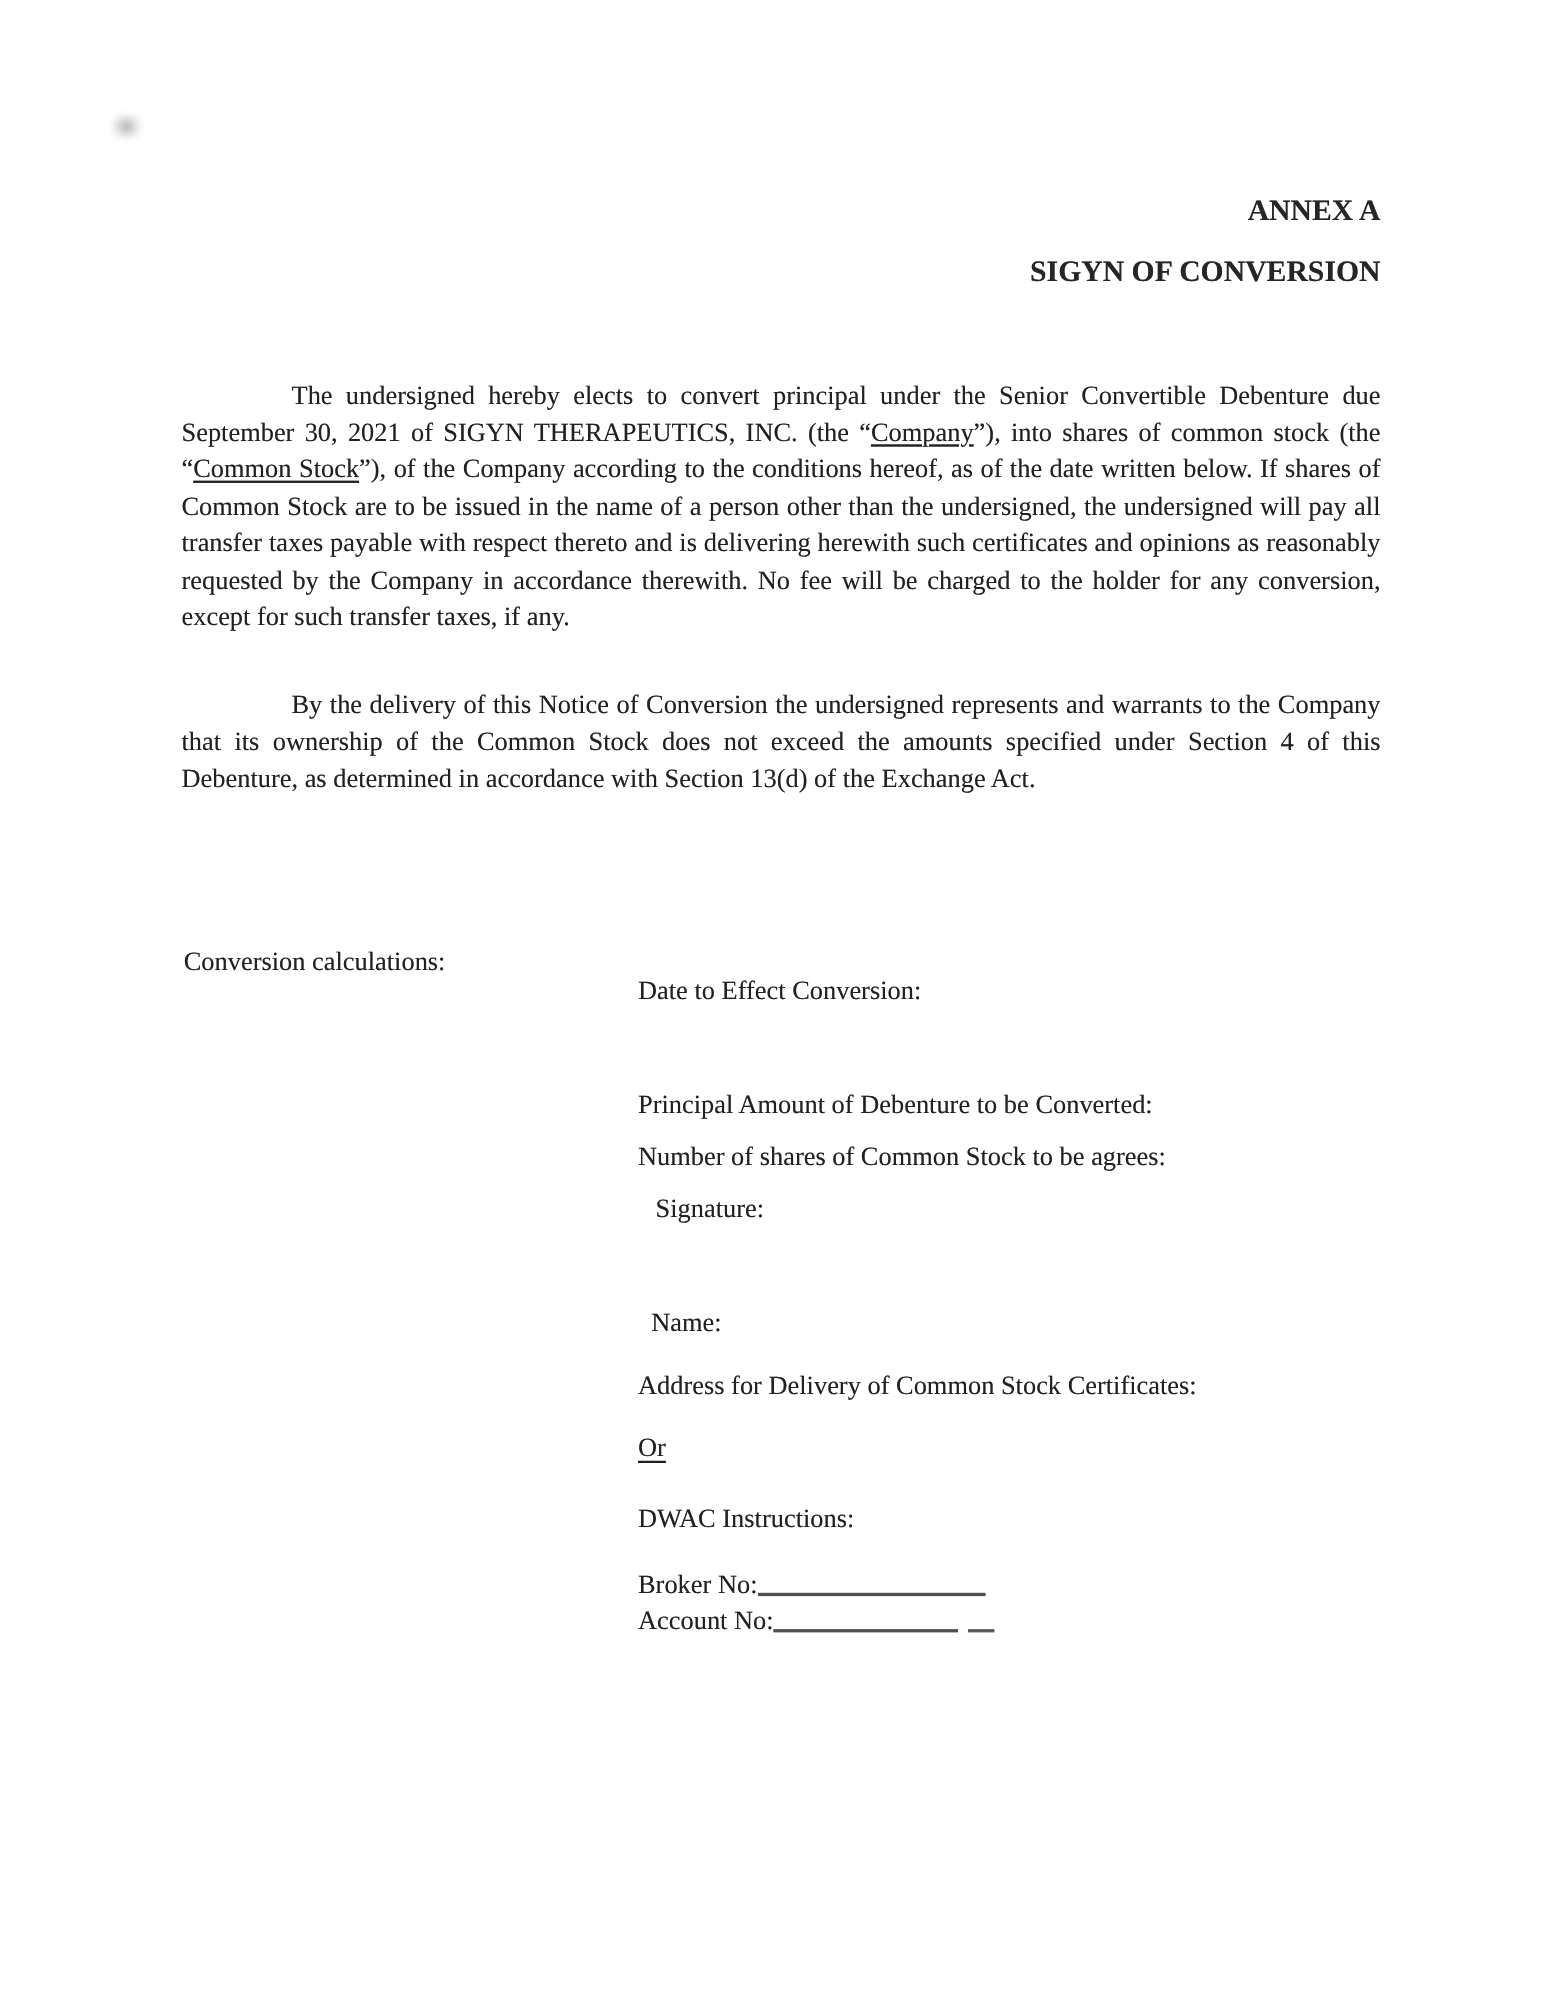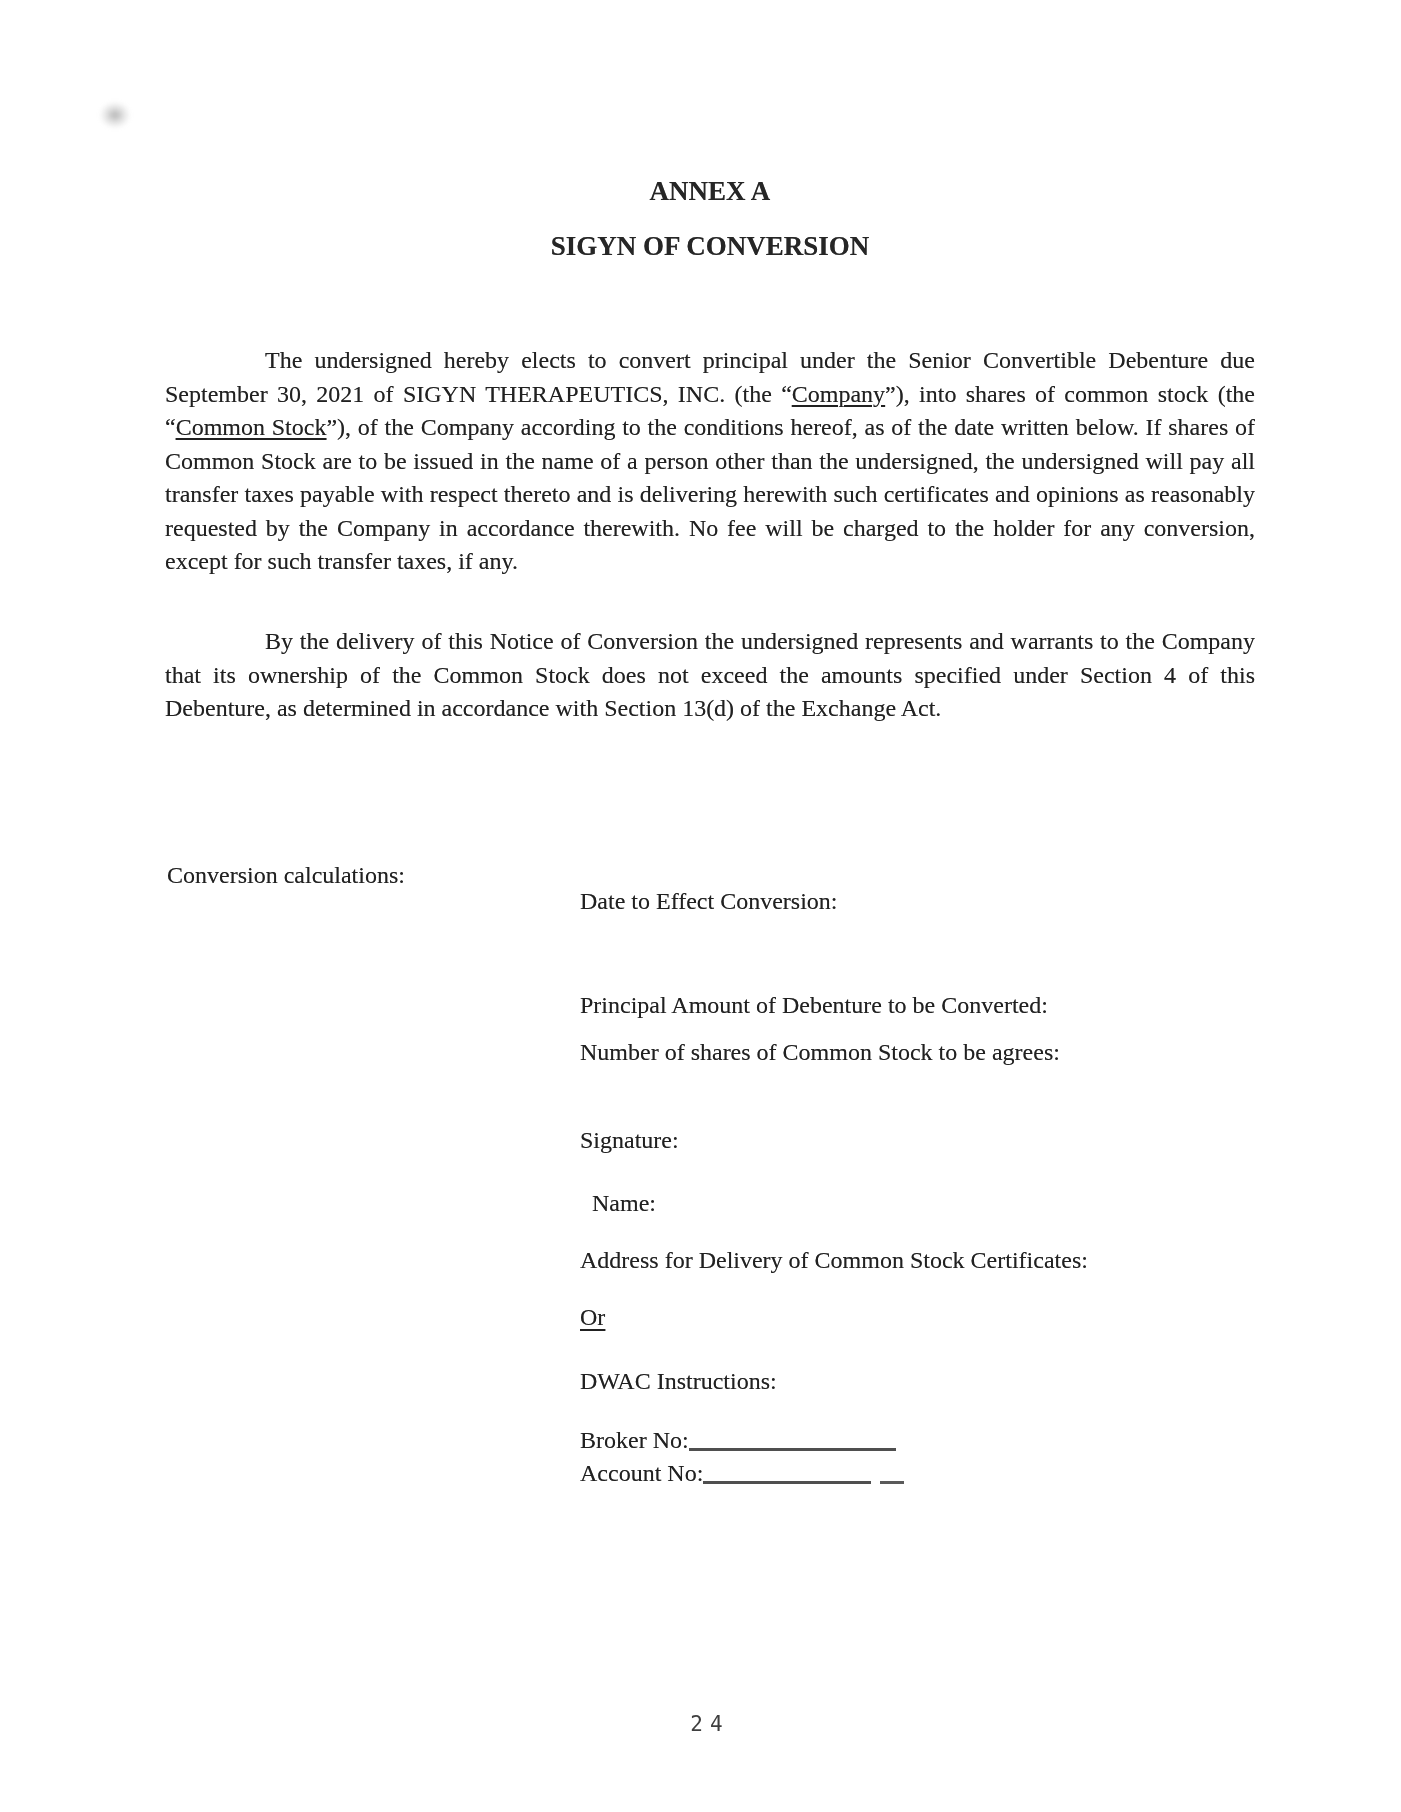--- a/index.html
+++ b/index.html
@@ -25,21 +25,21 @@
     width: 30px;
     height: 26px;
     background: radial-gradient(ellipse at center, rgba(120,120,120,0.55) 0%, rgba(160,160,160,0.25) 45%, rgba(200,200,200,0) 75%);
     filter: blur(2px);
     border-radius: 50%;
   }
   .title {
     position: absolute;
     left: 165px;
     width: 1090px;
-    text-align: center;
+    text-align: right;
     font-weight: bold;
     font-size: 27px;
     line-height: 30px;
     color: #262626;
     text-shadow: 0 0 0.6px rgba(0,0,0,0.45);
   }
   .annex-title  { top: 176px; }
   .notice-title { top: 231px; }
 
   .para {
@@ -75,21 +75,21 @@
     position: absolute;
     left: 580px;
     font-size: 24px;
     line-height: 30px;
     white-space: nowrap;
     text-shadow: 0 0 0.5px rgba(0,0,0,0.4);
   }
   .f-date      { top: 886px; }
   .f-principal { top: 990px; }
   .f-shares    { top: 1037px; }
-  .f-signature { top: 1125px; }
+  .f-signature { top: 1084px; margin-left: 16px; }
   .f-name      { top: 1188px; margin-left: 12px; }
   .f-address   { top: 1245px; }
   .f-or        { top: 1302px; }
   .f-dwac      { top: 1366px; }
   .f-broker    { top: 1424px; }
   .f-account   { top: 1457px; }
 
   .f-or .or-text {
     text-decoration: underline;
     text-decoration-thickness: 2px;
@@ -150,15 +150,14 @@
   <div class="field f-address">Address for Delivery of Common Stock Certificates:</div>
 
   <div class="field f-or"><span class="or-text">Or</span></div>
 
   <div class="field f-dwac">DWAC Instructions:</div>
 
   <div class="field f-broker"><span>Broker No:</span><span class="blank-line blank-broker"></span></div>
 
   <div class="field f-account"><span>Account No:</span><span class="blank-line blank-account-a"></span><span class="blank-line blank-account-b"></span></div>
 
-  <div class="page-number">24</div>
 
 </div>
 
 </body></html>

